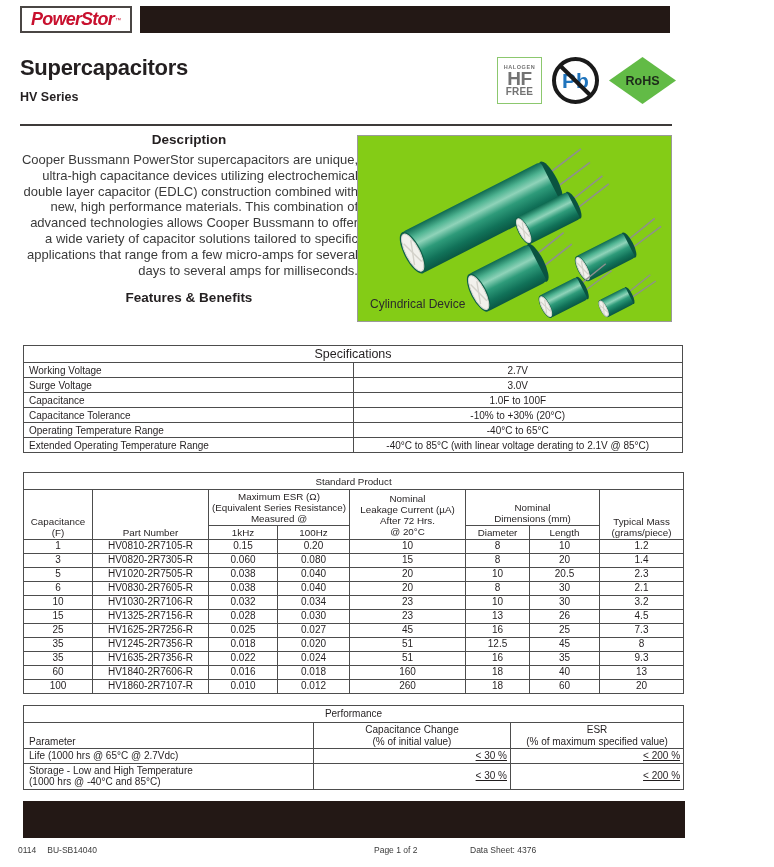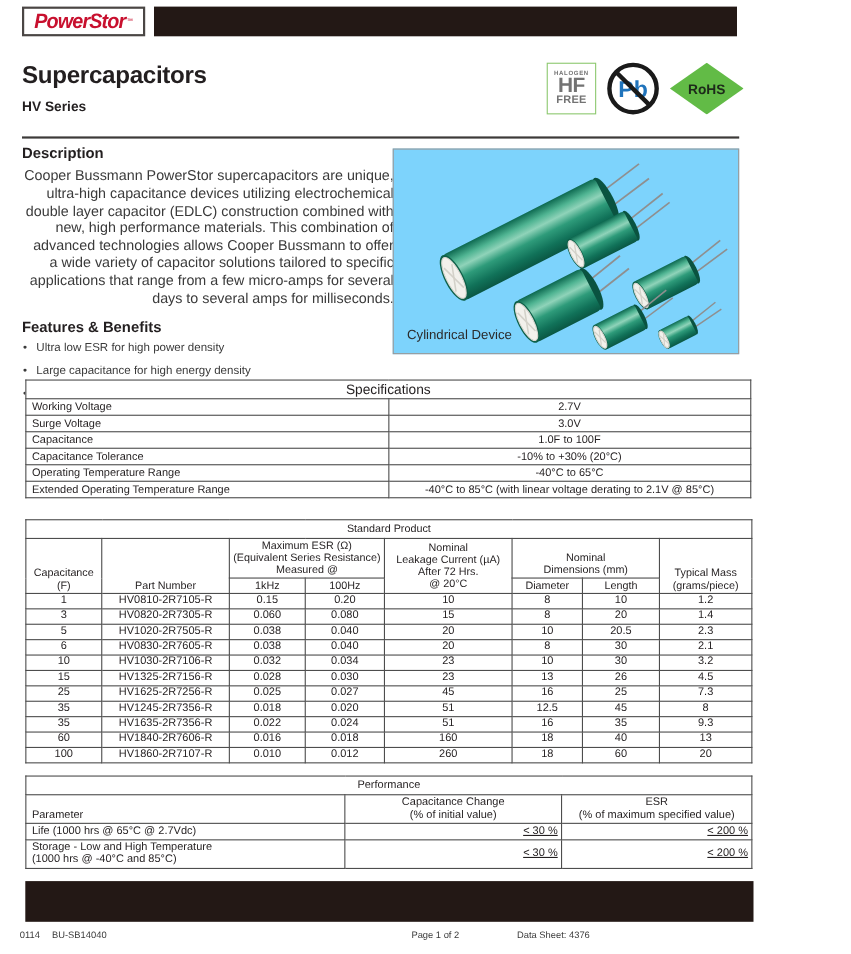--- a/index.html
+++ b/index.html
@@ -30,33 +30,33 @@
     display:flex; flex-direction:column; align-items:center; justify-content:center;
     color:#737373; background:#fff;
   }
   .badge-hf .h-top { font-size:5.5px; letter-spacing:0.6px; font-weight:bold; }
   .badge-hf .h-mid { font-size:19px; font-weight:800; line-height:17px; letter-spacing:-0.5px; }
   .badge-hf .h-bot { font-size:10px; font-weight:800; line-height:10px; letter-spacing:0.2px; }
 
   
   .rule { position:absolute; left:20px; top:124px; width:652px; height:2px; background:#3d3a39; }
   .left-col { position:absolute; left:20px; top:132px; width:338px; }
-  .sec-heading { margin:0 0 5px 0; font-size:13.5px; font-weight:bold; }
+  .sec-heading { margin:0 0 5px 0; font-size:13.5px; font-weight:bold;text-align:center; }
   .desc-body { margin:2px 0 12px 0; font-size:13px; line-height:15.8px; color:#3a3a3a;text-align:right; }
   .feat-list { list-style:none; margin:4px 0 0 0; padding:0; }
   .feat-list li { position:relative; padding-left:13px; margin-bottom:9px; font-size:10.5px; color:#3a3a3a; }
   .feat-list li::before { content:"•"; position:absolute; left:1px; top:0; color:#3a3a3a; }
   .feat-ul { display:flex; align-items:center; gap:7px; }
   .ul-mark { font-size:20px; font-weight:800; font-style:italic; letter-spacing:-2px; color:#231815; line-height:16px; }
   .ul-reg { font-size:6px; color:#231815; align-self:flex-start; margin-left:-4px; }
 
   
   .image-frame {
     position:absolute; left:357px; top:135px; width:313px; height:185px;
-    border:1px solid #9a9a9a; background:#7dd3fc;
+    border:1px solid #9a9a9a; background:#84cc16;
   }
   .image-caption { position:absolute; left:12px; bottom:10px; font-size:12px; color:#2b2b2b; }
 
   
   table { border-collapse:collapse; table-layout:fixed; background:#fff; }
   table, th, td { border:1px solid #4d4d4d; }
   th, td { padding:1px 3px; font-weight:normal; overflow:hidden; }
   .tbl-title { font-size:12.5px; text-align:center; height:16px; padding:0; }
   .pre { white-space:pre-line; }
 
@@ -114,31 +114,20 @@
       <text x="33.5" y="28" text-anchor="middle" font-family="Liberation Sans, sans-serif" font-size="12.5" font-weight="bold" fill="#1d2a1a">RoHS</text>
     </svg>
   </div>
 
   <div class="rule"></div>
 
   <div class="left-col">
     <h3 class="sec-heading">Description</h3>
     <p class="desc-body">Cooper Bussmann PowerStor supercapacitors are unique, ultra-high capacitance devices utilizing electrochemical double layer capacitor (EDLC) construction combined with new, high performance materials. This combination of advanced technologies allows Cooper Bussmann to offer a wide variety of capacitor solutions tailored to specific applications that range from a few micro-amps for several days to several amps for milliseconds.</p>
     <h3 class="sec-heading">Features &amp; Benefits</h3>
-    <ul class="feat-list">
-      <li><span>Ultra low ESR for high power density</span></li>
-      <li><span>Large capacitance for high energy density</span></li>
-      <li>
-        <span class="feat-ul">
-          <span>UL Recognized</span>
-          <span class="ul-mark">ЯU</span>
-          <span class="ul-reg">®</span>
-        </span>
-      </li>
-    </ul>
   </div>
 
   <div class="image-frame">
     <svg width="313" height="185" viewBox="0 0 313 185">
       <defs>
         <linearGradient id="capg" x1="0" y1="0" x2="0" y2="1">
           <stop offset="0" stop-color="#0d6950"></stop>
           <stop offset="0.2" stop-color="#4fb492"></stop>
           <stop offset="0.36" stop-color="#8fd3b9"></stop>
           <stop offset="0.55" stop-color="#2e9b7a"></stop>

